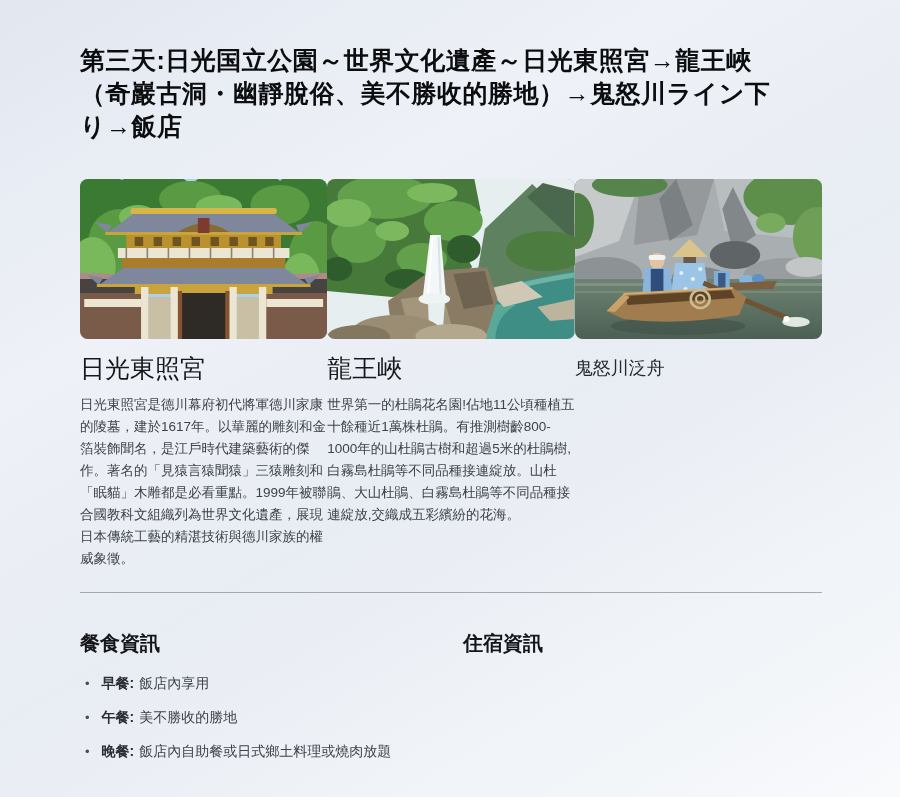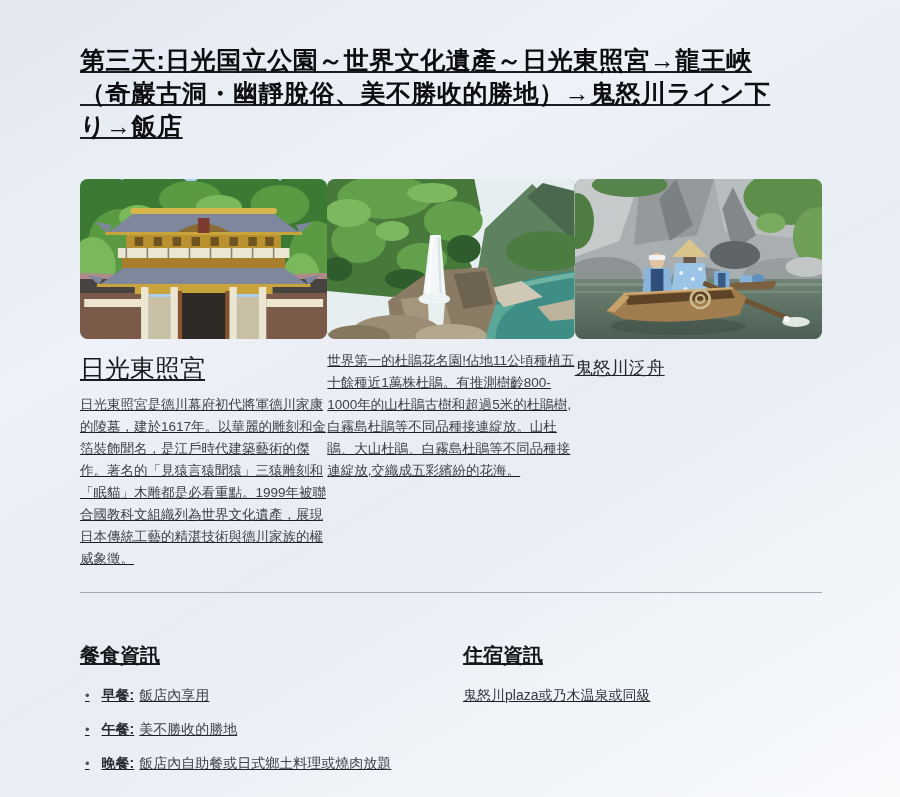--- a/index.html
+++ b/index.html
@@ -3,21 +3,21 @@
 <meta charset="utf-8">
 <style>
   * { margin: 0; padding: 0; box-sizing: border-box; }
   html, body { width: 900px; height: 797px; }
   body {
     font-family: "Liberation Sans", sans-serif;
     background: linear-gradient(150deg, #e2e7f0 0%, #eef1f7 30%, #e8ecf3 55%, #f8fafc 100%);
     color: #1b1d20;
     overflow: hidden;
   }
-  .page { padding: 44px 78px 0 80px; width: 900px; height: 797px; text-decoration: underline; }
+  .page { padding: 44px 78px 0 80px; width: 900px; height: 797px; }
 
   .title {
     font-size: 25px;
     font-weight: 700;
     line-height: 33px;
     letter-spacing: 0.5px;
     color: #0c0d0f;
     white-space: pre-line;
   }
 
@@ -48,21 +48,21 @@
     color: #3e434b;
   }
 
   .divider {
     border: none;
     border-top: 1px solid #a3a9b2;
     margin: 22px 0 0 0;
   }
 
   .bottom {
-    margin-top: 48px;
+    margin-top: 36px;
     display: grid;
     grid-template-columns: 1fr 1fr;
     gap: 24px;
   }
   .section-heading {
     font-size: 20px;
     font-weight: 600;
     line-height: 28px;
     color: #141619;
   }
@@ -222,20 +222,21 @@
           <line x1="100" y1="58" x2="96" y2="116" stroke="#ffffff" stroke-width="2"></line>
           <line x1="106" y1="58" x2="108" y2="116" stroke="#d8e4e4" stroke-width="2"></line>
           <ellipse cx="102" cy="120" rx="15" ry="6" fill="#eef4f4"></ellipse>
           <polygon points="96,124 112,124 110,152 97,152" fill="#e8f0ef"></polygon>
 
           <ellipse cx="66" cy="152" rx="42" ry="16" fill="#9a8d74"></ellipse>
           <ellipse cx="118" cy="157" rx="34" ry="12" fill="#b3a78e"></ellipse>
           <ellipse cx="30" cy="158" rx="30" ry="12" fill="#847760"></ellipse>
         </svg>
       </div>
+      <h2 class="card-title">龍王峽</h2>
       <p class="card-desc">世界第一的杜鵑花名園!佔地11公頃種植五十餘種近1萬株杜鵑。有推測樹齡800-1000年的山杜鵑古樹和超過5米的杜鵑樹,白霧島杜鵑等不同品種接連綻放。山杜鵑、大山杜鵑、白霧島杜鵑等不同品種接連綻放,交織成五彩繽紛的花海。</p>
     </div>
 
     <div class="card">
       <div class="card-photo">
         <svg viewBox="0 0 235 160" preserveAspectRatio="none" aria-hidden="true">
           <defs>
             <linearGradient id="kw" x1="0" y1="0" x2="0" y2="1">
               <stop offset="0" stop-color="#6e8374"></stop>
               <stop offset="1" stop-color="#4c5f53"></stop>
@@ -317,17 +318,16 @@
           <span><b class="meal-label">午餐:</b><span class="meal-value">美不勝收的勝地</span></span>
         </li>
         <li class="meal-item">
           <span class="meal-bullet">•</span>
           <span><b class="meal-label">晚餐:</b><span class="meal-value">飯店內自助餐或日式鄉土料理或燒肉放題</span></span>
         </li>
       </ul>
     </div>
     <div class="accommodation">
       <h2 class="section-heading">住宿資訊</h2>
-      <p class="accommodation-text">鬼怒川plaza或乃木温泉或同級</p>
     </div>
   </div>
 
 </div>
 
 </body></html>

